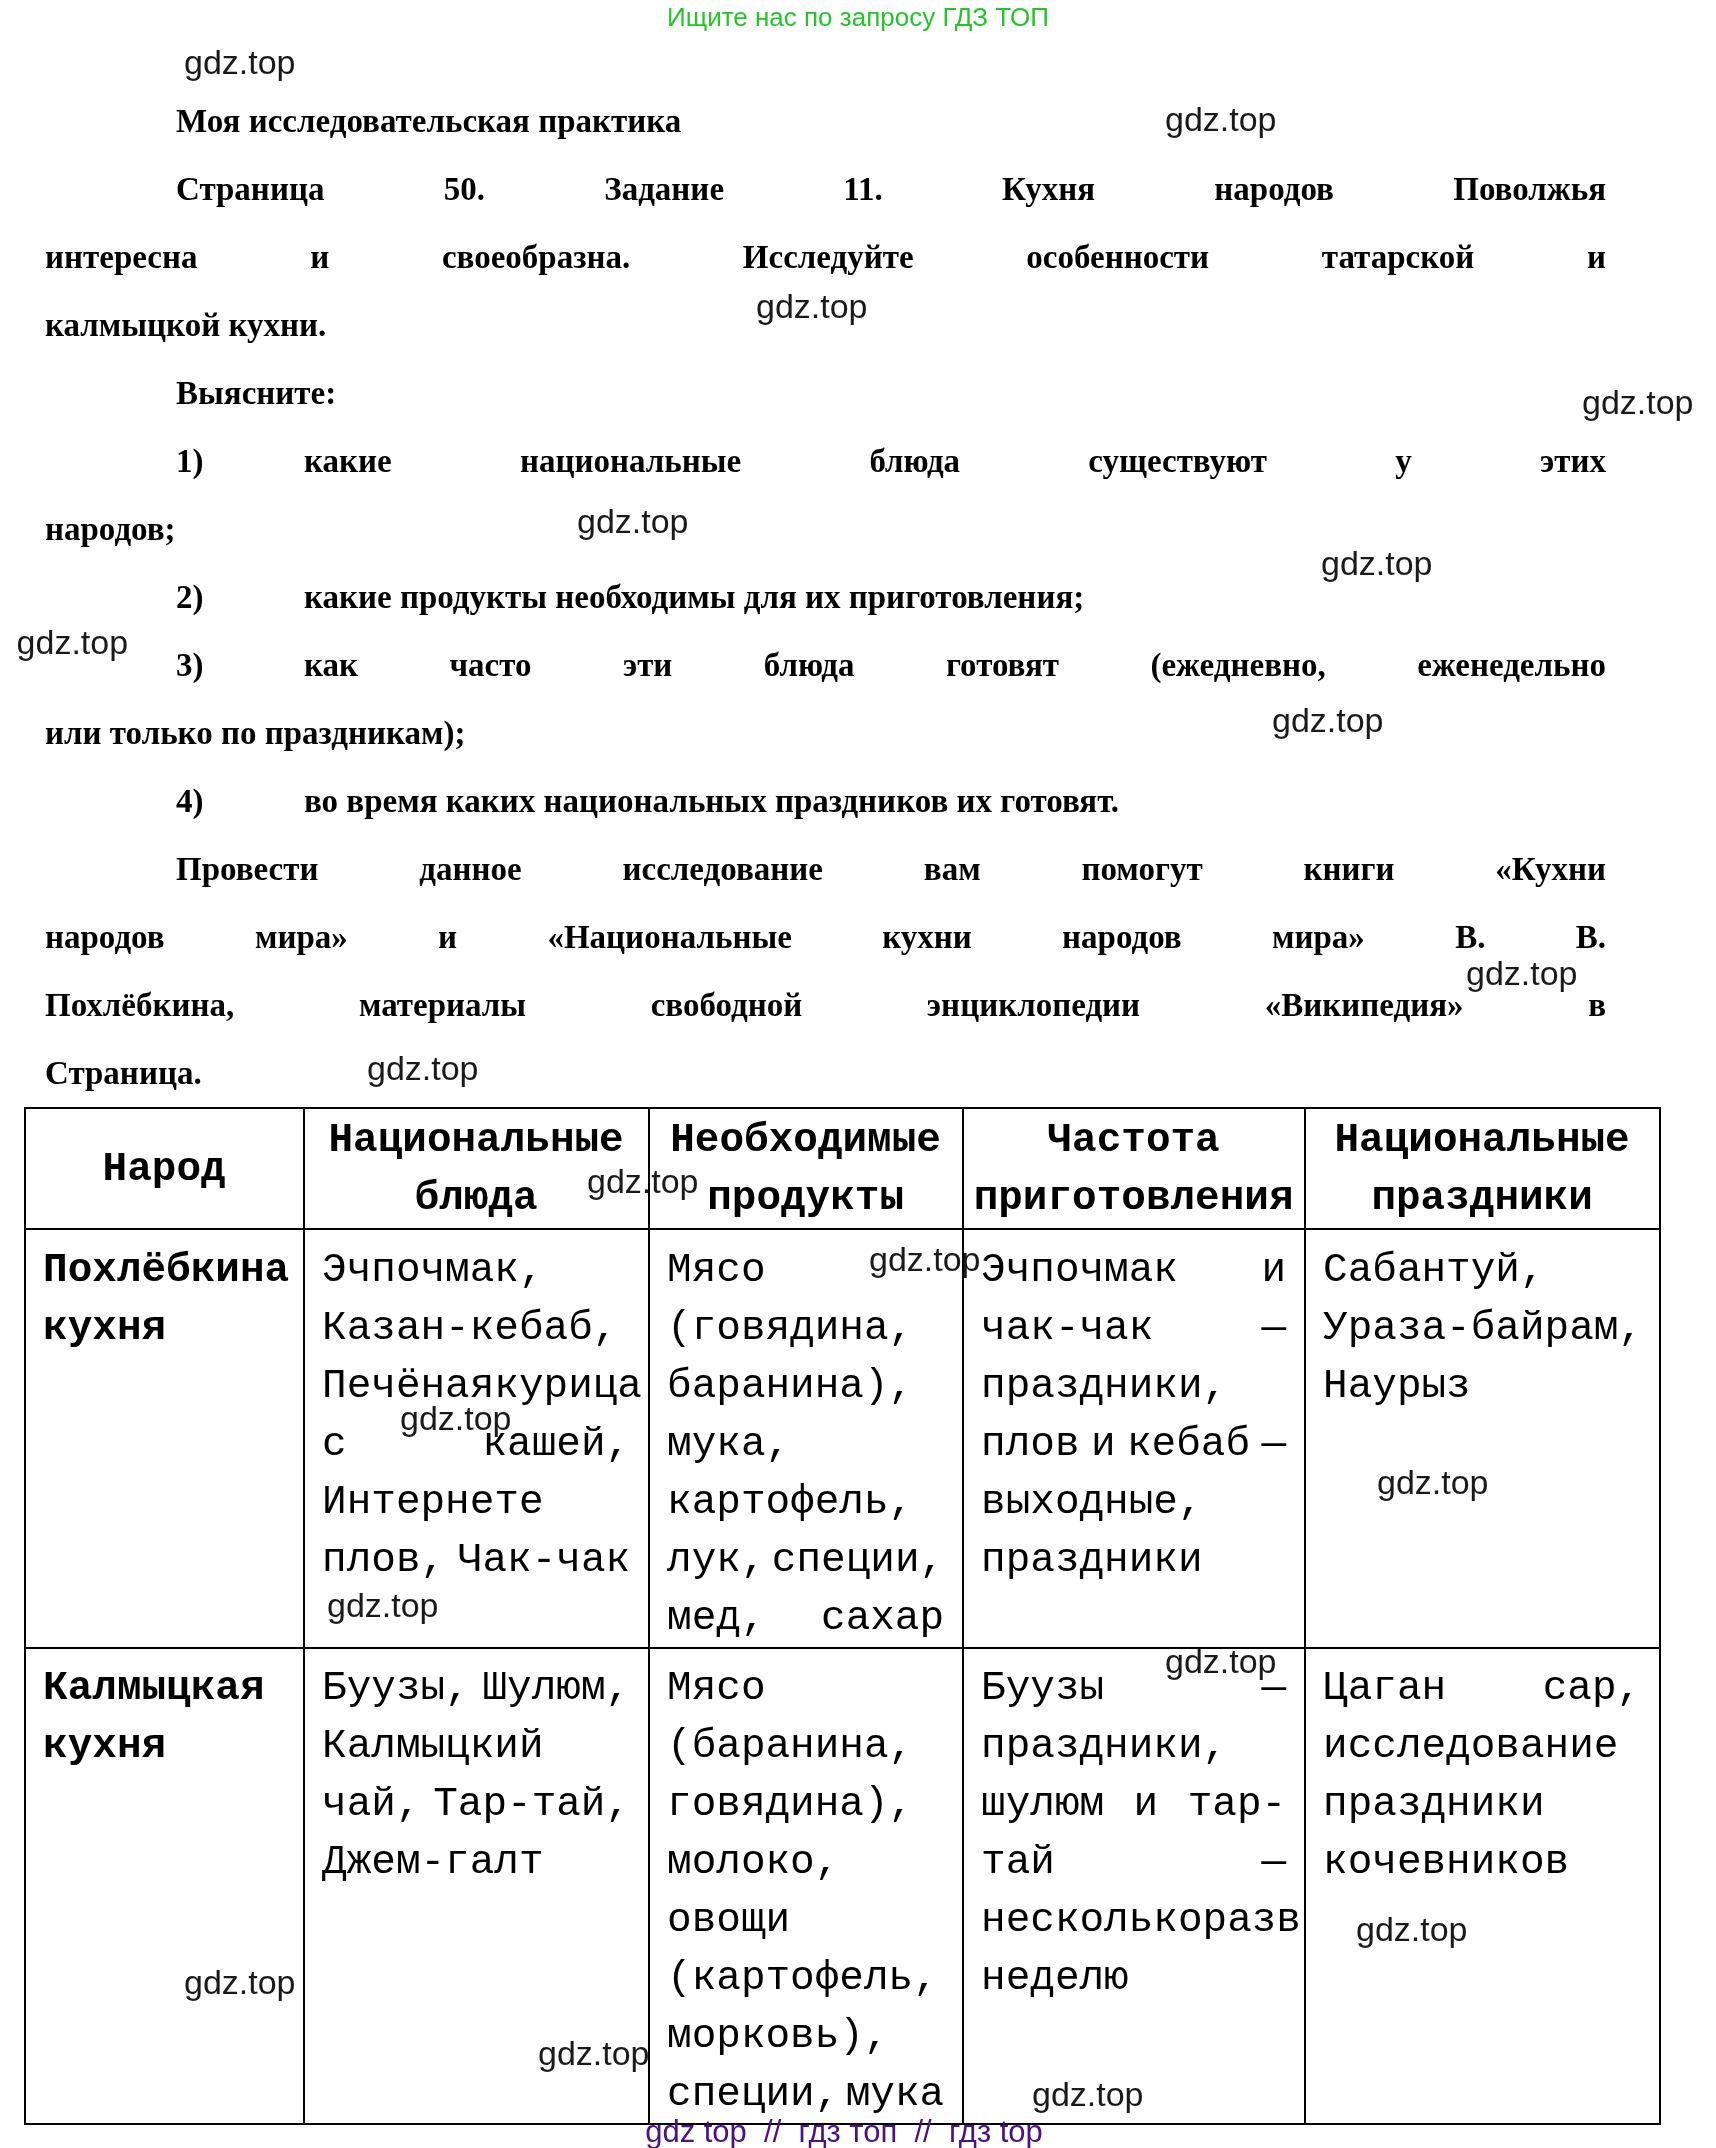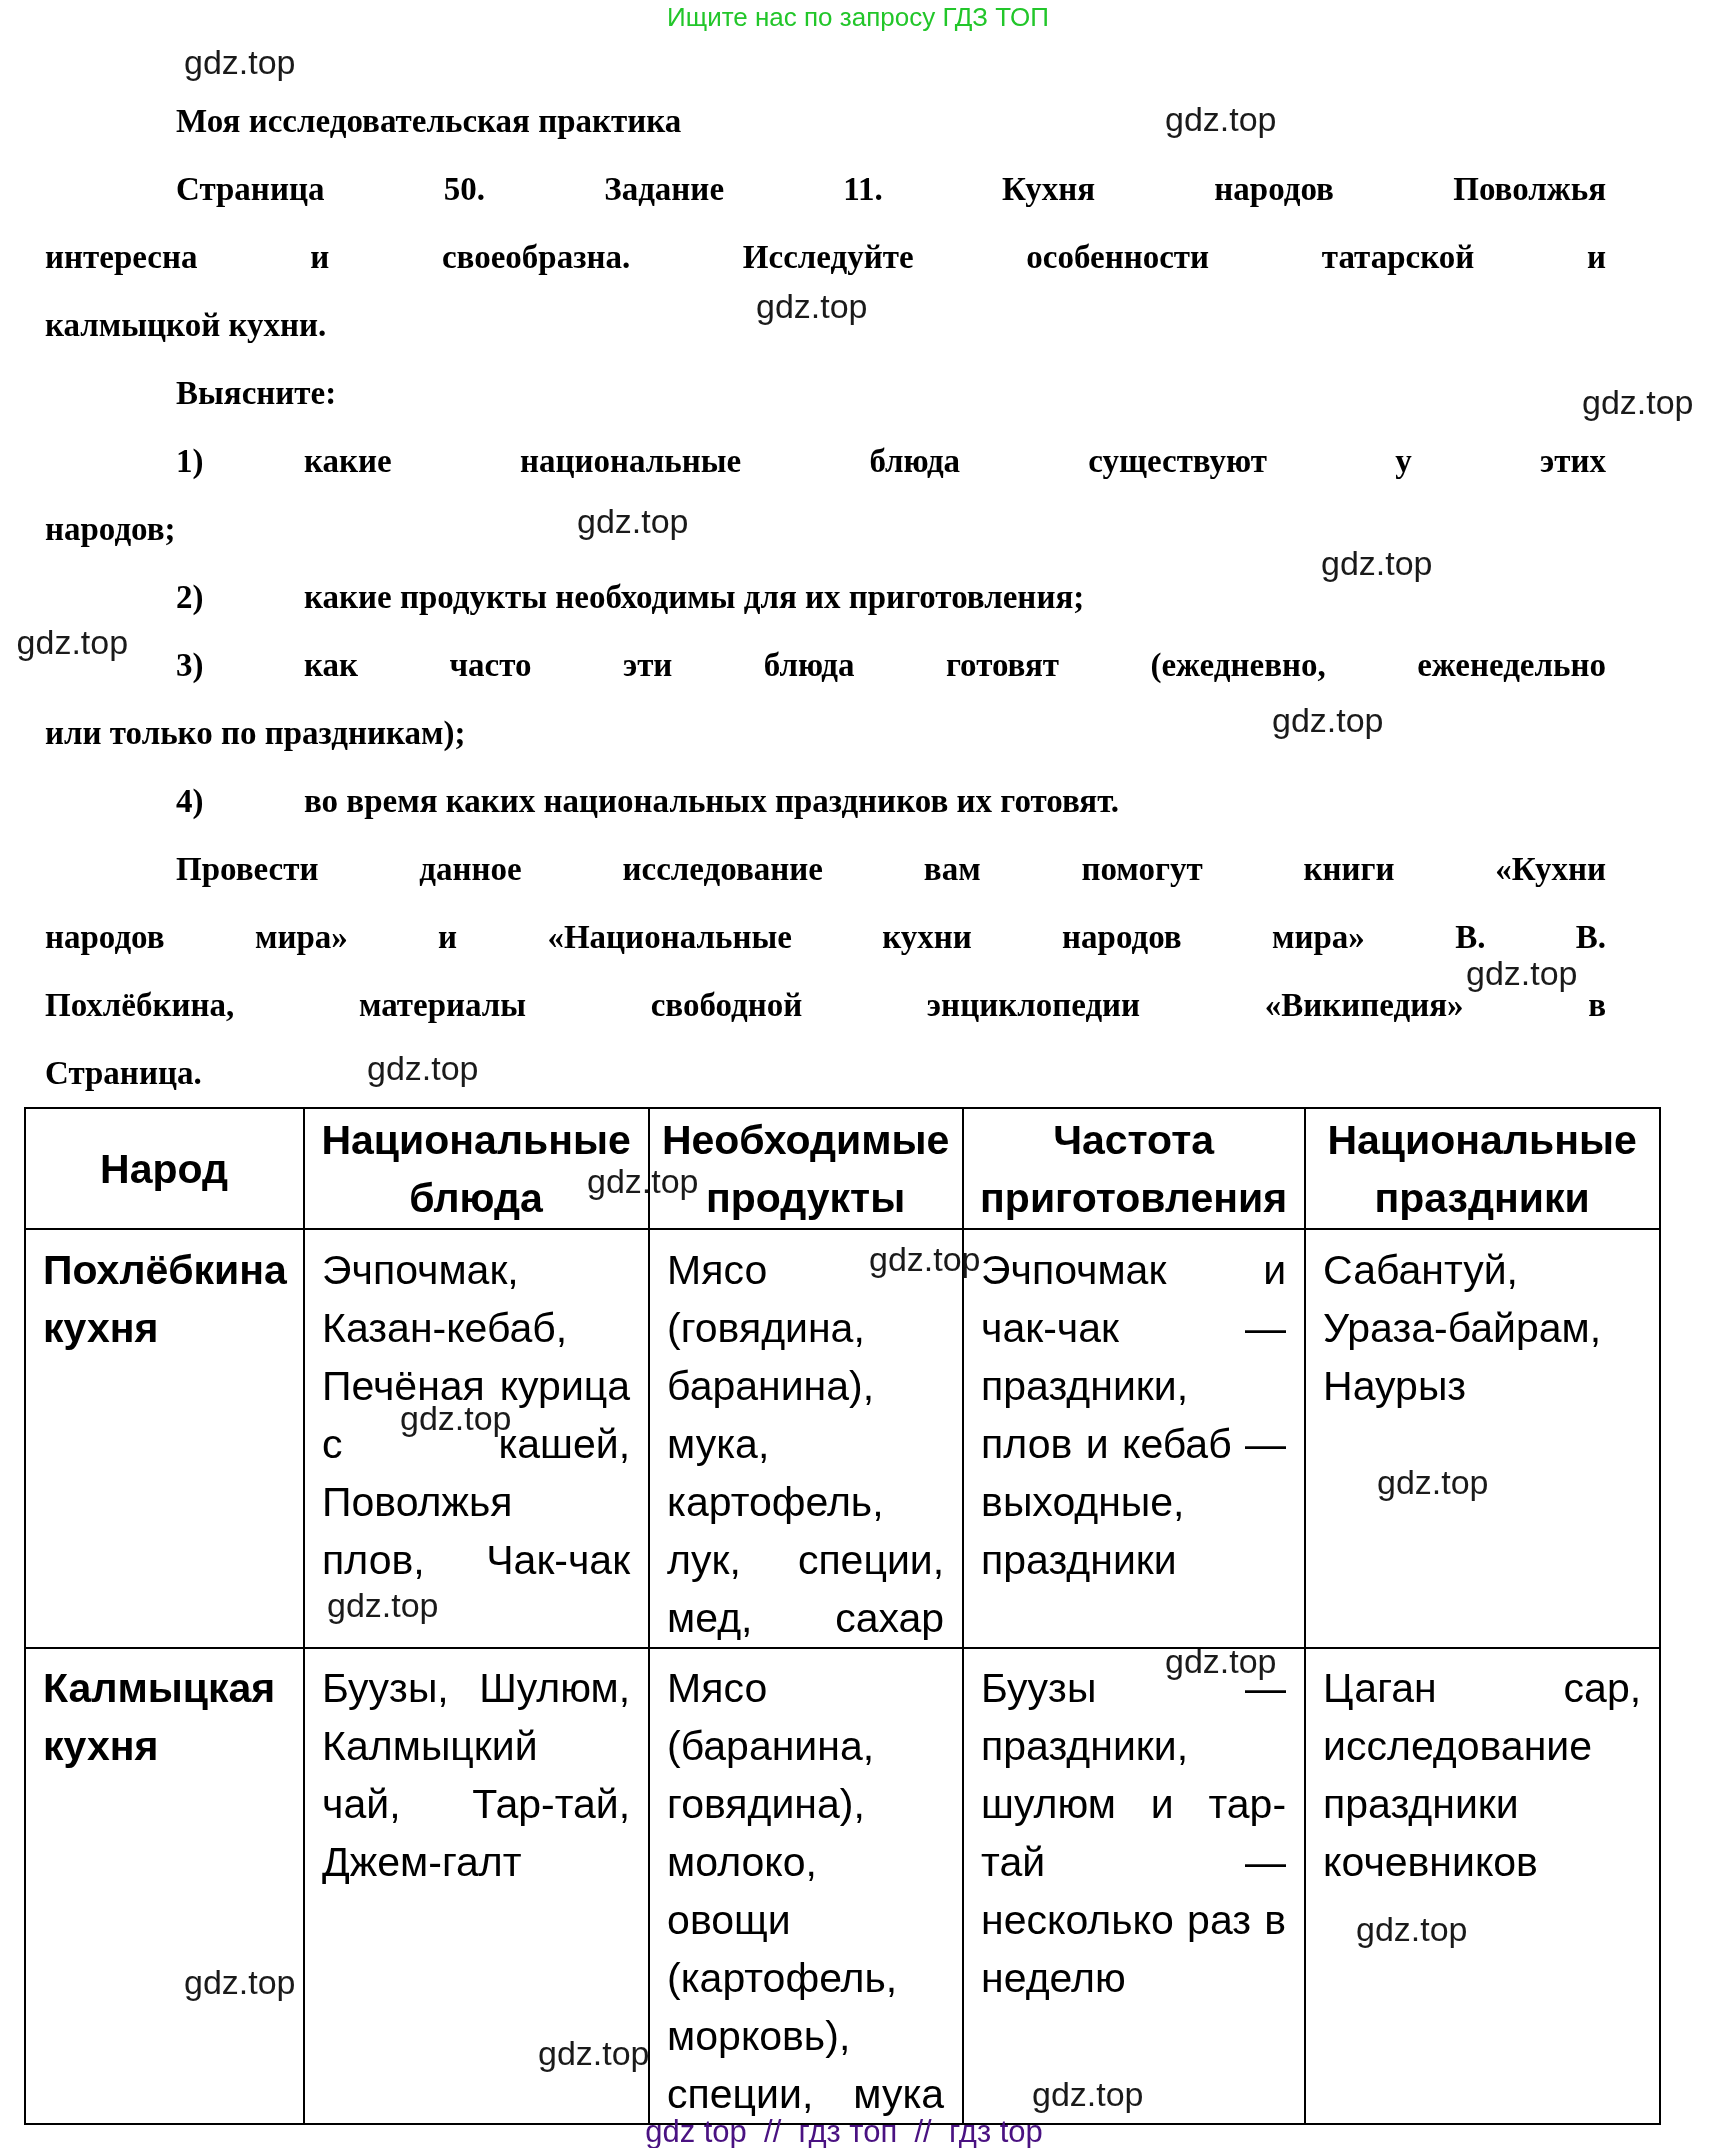--- a/index.html
+++ b/index.html
@@ -6,21 +6,21 @@
   body { width:1716px; height:2149px; position:relative; overflow:hidden; }
   .top-banner { position:absolute; left:0; width:1716px; top:0; text-align:center;
     font-family:"Liberation Sans", sans-serif; font-size:26px; line-height:35px; }
   .body-text { position:absolute; left:45px; width:1561px; top:87px;
     font-family:"Liberation Serif", serif; font-weight:bold; font-size:33px; line-height:68px; color:#000; }
   .line { height:68px; white-space:nowrap; }
   .indent { padding-left:131px; }
   .justify { text-align:justify; text-align-last:justify; }
   .num { display:inline-block; width:128px; }
   table.cuisine { position:absolute; left:23.6px; top:1107px; width:1635px; height:999px;
-    border-collapse:collapse; table-layout:fixed; font-family:Liberation Sans, sans-serif; color:#000; }
+    border-collapse:collapse; table-layout:fixed; font-family:Liberation Mono, monospace; color:#000; }
   table.cuisine td, table.cuisine th { border:2.6px solid #000; vertical-align:top; padding:10.5px 17.5px 0 17.5px; }
   table.cuisine th { font-weight:bold; font-size:41px; line-height:58px; text-align:center; vertical-align:middle; padding:0 5.2px; }
   table.cuisine td { font-size:41px; line-height:58px; }
   td.people { font-weight:bold; padding-left:8.7px; }
   .cell-line { display:block; white-space:nowrap; }
   .jl { display:flex; justify-content:space-between; white-space:nowrap; }
   .wm { position:absolute; font-family:"Liberation Sans", sans-serif; font-size:34px; line-height:28px; color:#1a1a1a; white-space:nowrap; }
   .footer { position:absolute; left:0; width:1688px; top:2114px; text-align:center;
     font-family:"Liberation Sans", sans-serif; font-size:31px; line-height:35px; white-space:pre; }
 </style>
@@ -88,21 +88,21 @@
           <span class="cell-line">Эчпочмак,</span>
           <span class="cell-line">Казан-кебаб,</span>
           <span class="jl">
             <span>Печёная</span>
             <span>курица</span>
           </span>
           <span class="jl">
             <span>с</span>
             <span>кашей,</span>
           </span>
-          <span class="cell-line">Поволжья</span>
+          <span class="cell-line">Интернете</span>
           <span class="jl">
             <span>плов,</span>
             <span>Чак-чак</span>
           </span>
         </td>
       <td class="cell">
           <span class="cell-line">Мясо</span>
           <span class="cell-line">(говядина,</span>
           <span class="cell-line">баранина),</span>
           <span class="cell-line">мука,</span>

